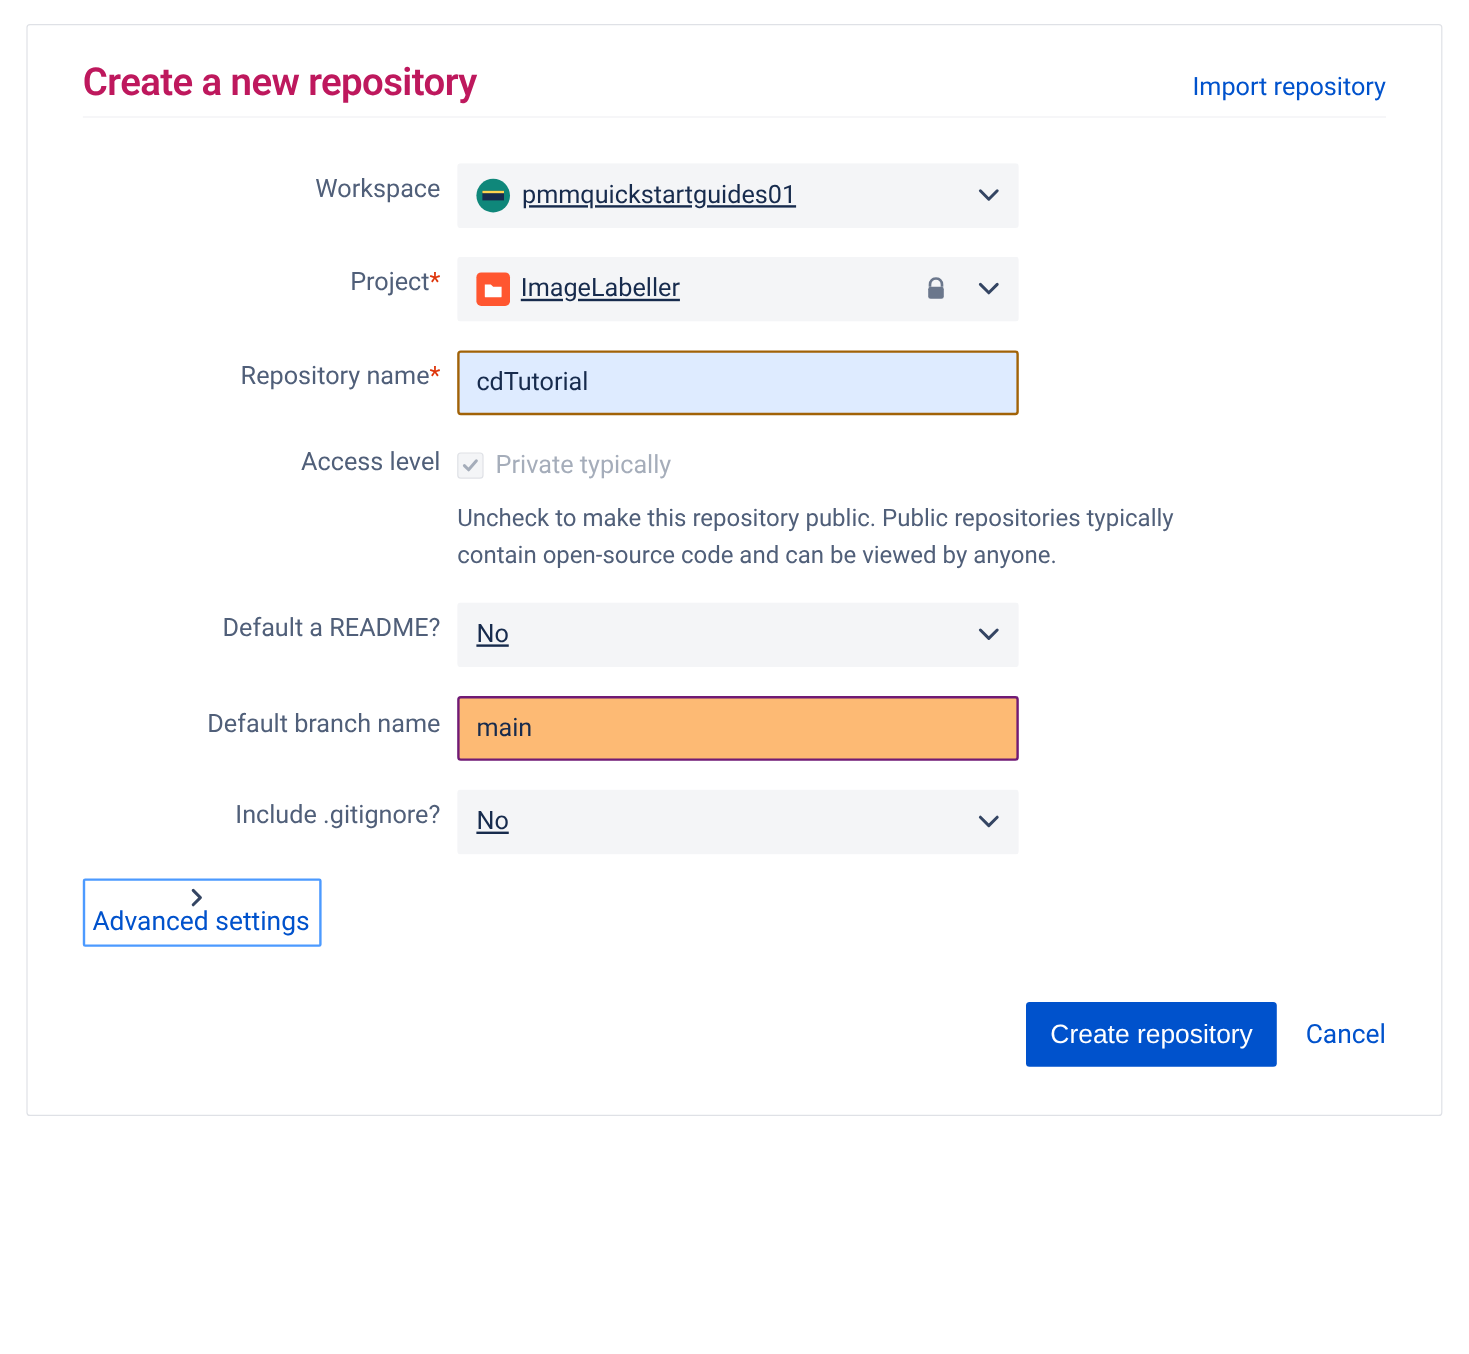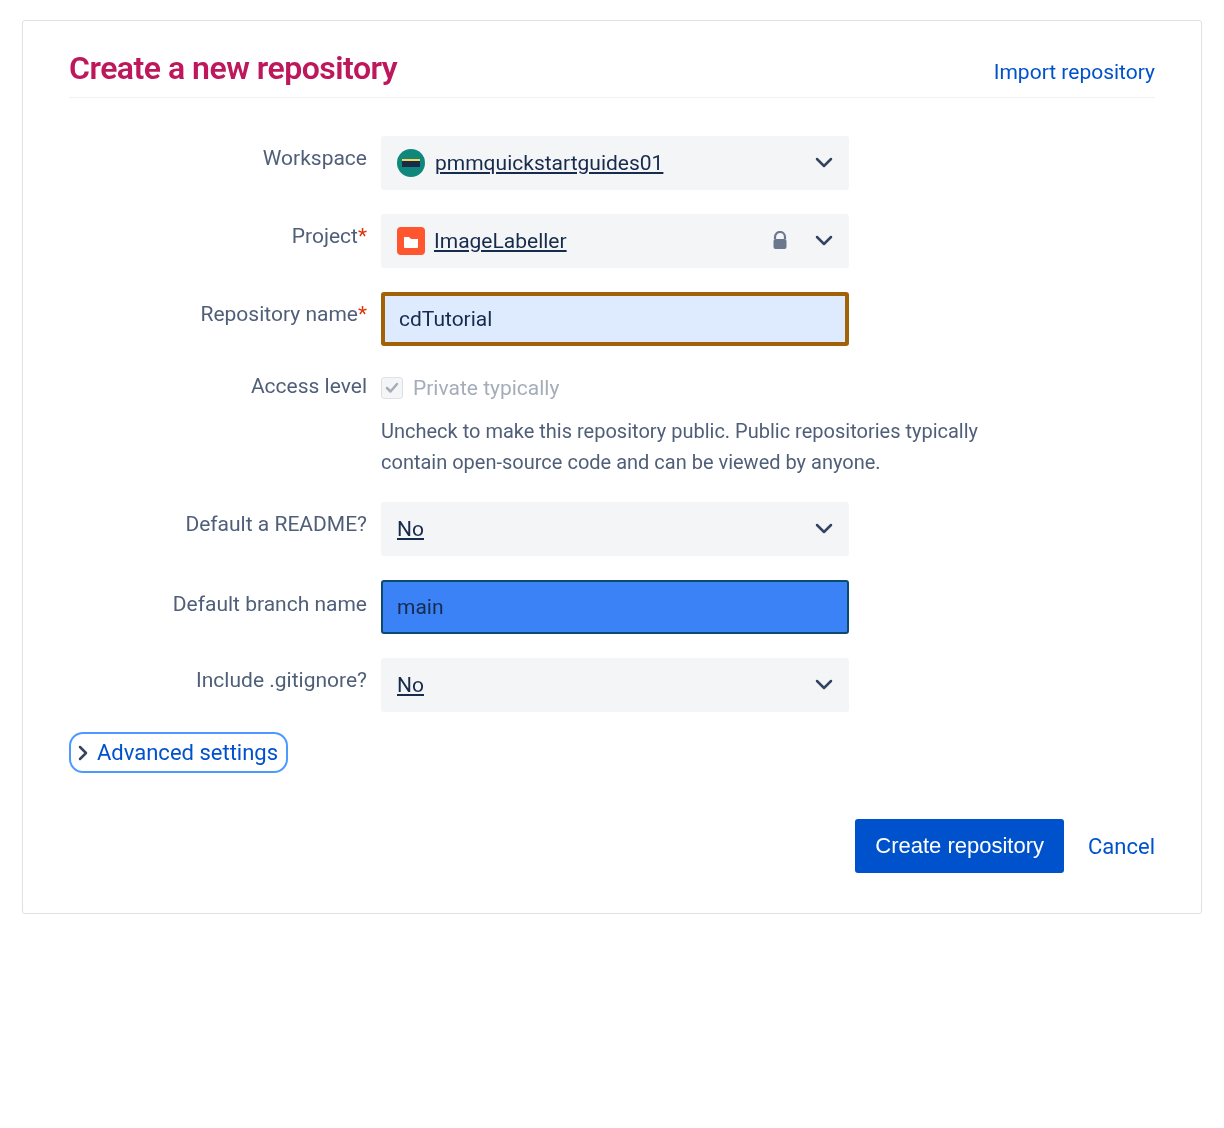--- a/index.html
+++ b/index.html
@@ -78,27 +78,27 @@
     top: 50%;
     transform: translateY(-50%);
   }
   .select-box .lock {
     position: absolute;
     right: 58px;
     top: 50%;
     transform: translateY(-50%);
   }
   .text-input {
-    background: #3b82f6;
-    border: 2px solid #0c4a6e;
+    background: #fdba74;
+    border: 2px solid #701a75;
     color: #172b4d;
   }
   .text-input.focused {
     background: #deebff;
-    border: 4px solid #a16207;
+    border: 2px solid #a16207;
   }
   .ws-avatar {
     width: 28px;
     height: 28px;
     border-radius: 50%;
     background: #0f877a;
     margin-right: 10px;
     display: flex;
     align-items: center;
     justify-content: center;
@@ -147,24 +147,25 @@
     font-size: 20px;
     color: #505f79;
     line-height: 1.55;
     margin-top: 16px;
   }
   .adv-settings {
     display: inline-flex;
     align-items: center;
     margin-left: 0;
     border: 2px solid #4c9aff;
-    border-radius: 14px;
+    border-radius: 2px;
     padding: 6px 8px 6px 6px;
     cursor: pointer;
     margin-top: 0px;
+    flex-direction: column;
   }
   .adv-settings .chev {
     margin-right: 8px;
     display: flex;
   }
   .adv-settings span.txt {
     color: #0052cc;
     font-size: 22px;
     font-weight: 400;
   }

